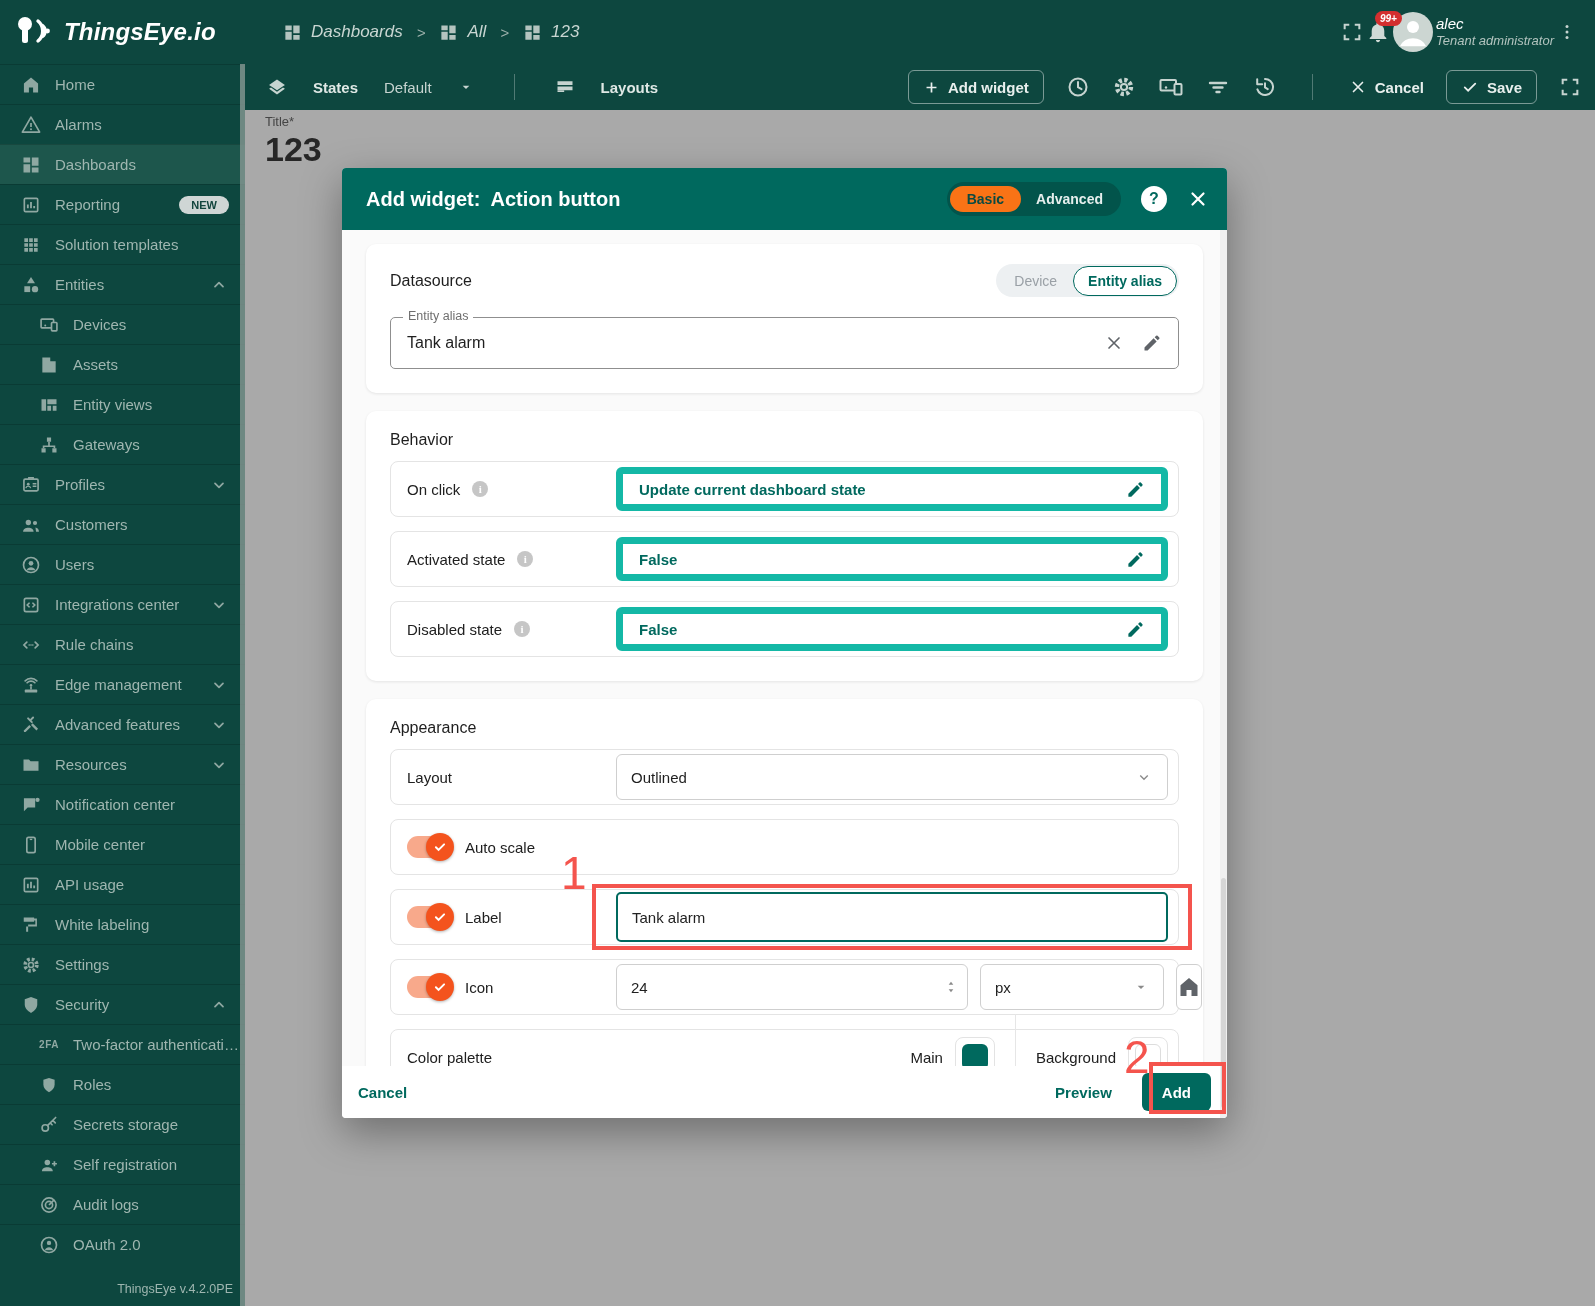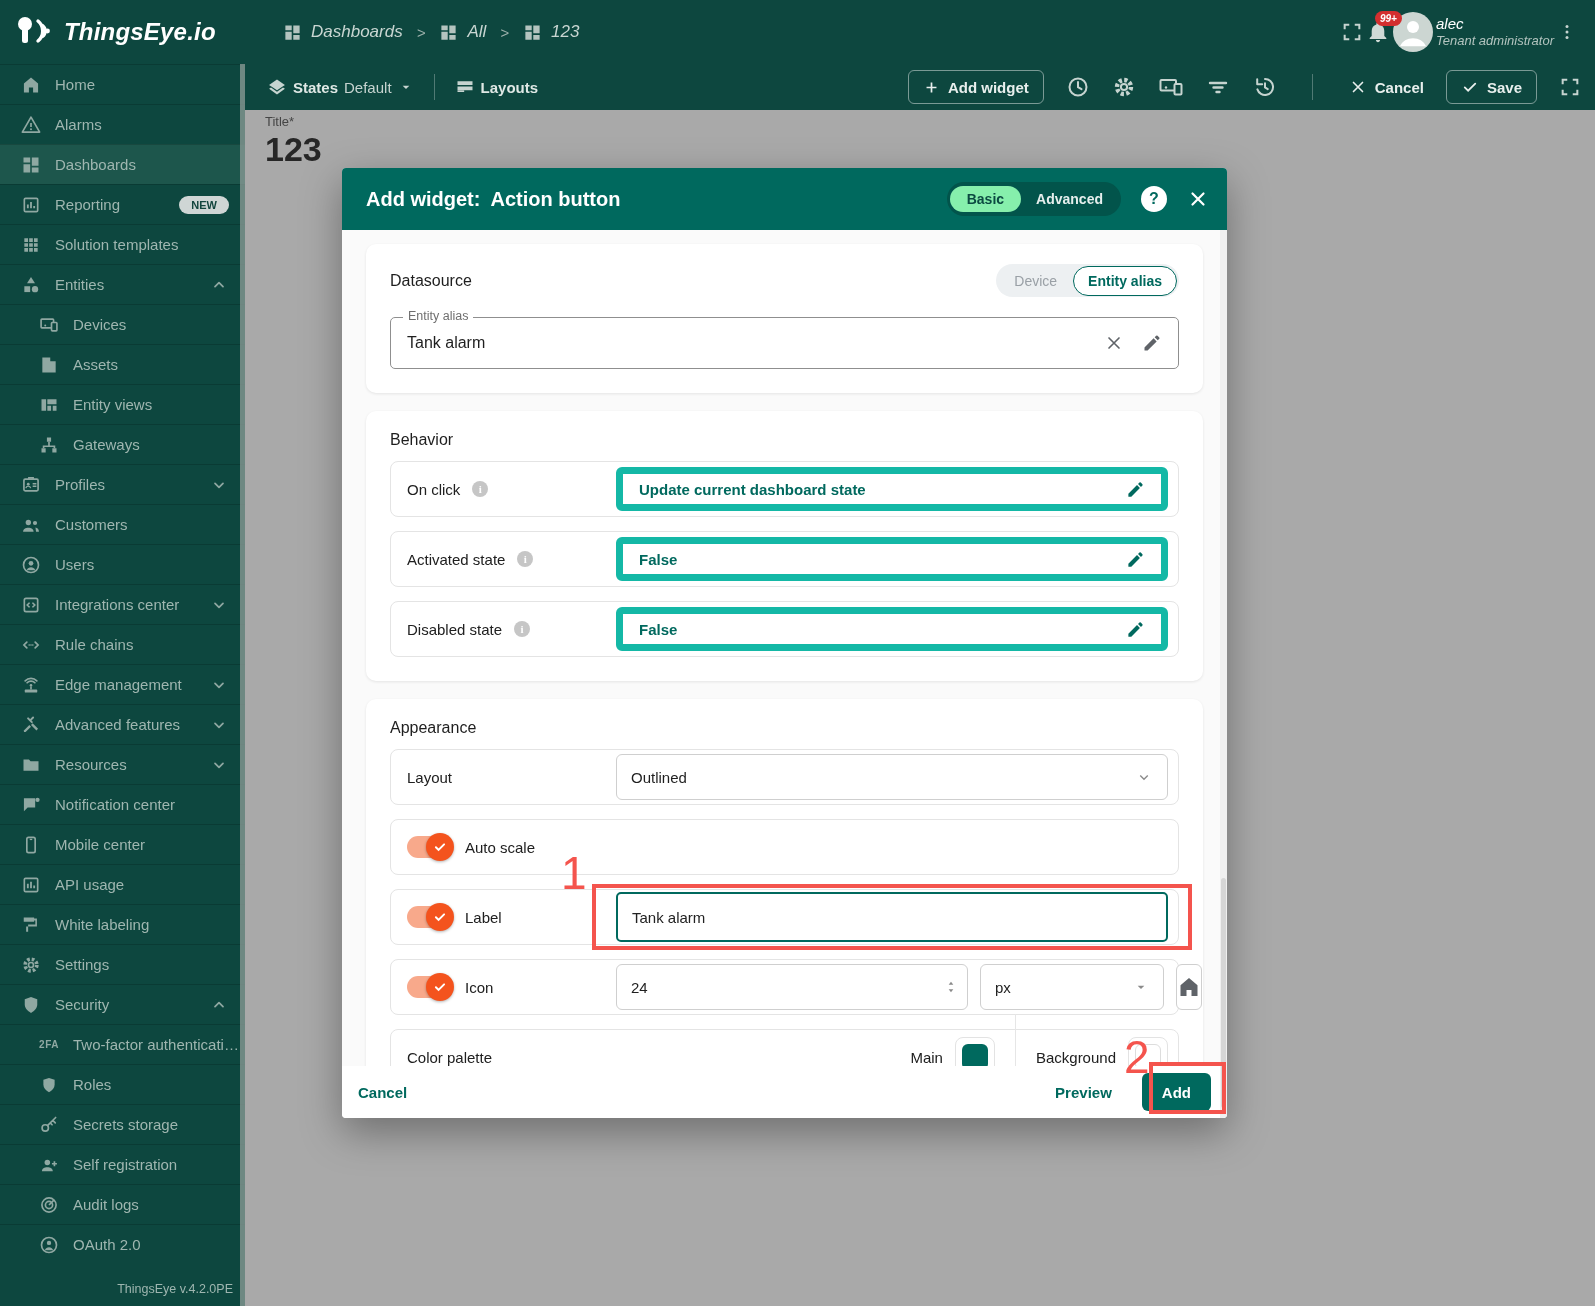--- a/index.html
+++ b/index.html
@@ -36,40 +36,40 @@
   .s-item.active{background:#1d564c;}
   .s-ic{width:22px;margin-right:13px;display:flex;justify-content:center;color:#8fa8a2;flex:none;}
   .s-lb{flex:1;white-space:nowrap;overflow:hidden;text-overflow:ellipsis;padding-right:6px;}
   .s-badge{background:#cfd6d5;color:#13463e;font-size:11px;font-weight:bold;border-radius:10px;padding:3px 12px;margin-right:16px;}
   .s-chev{margin-right:18px;color:#8fa8a2;}
   .twofa-txt{font-size:10px;font-weight:bold;letter-spacing:.5px;}
   .side-version{position:absolute;right:12px;bottom:10px;color:var(--side-txt);font-size:12.5px;}
 
   
   .toolbar{position:absolute;left:245px;top:64px;right:0;height:46px;background:var(--dark);display:flex;align-items:center;color:#c6d4d0;z-index:2;padding:0 14px 0 22px;}
-  .tb-left{display:flex;align-items:center;gap:6px;font-size:15px;justify-content:center;}
+  .tb-left{display:flex;align-items:center;gap:26px;font-size:15px;justify-content:center;}
   .tb-strong{font-weight:bold;color:#dfe8e5;}
   .tb-div{width:1px;height:26px;background:rgba(255,255,255,.28);margin:0 14px;}
   .tb-right{margin-left:auto;display:flex;align-items:center;gap:22px;}
   .tb-btn{display:flex;align-items:center;gap:8px;border:1px solid rgba(255,255,255,.45);border-radius:6px;height:34px;padding:0 14px;color:#e8efed;font-size:15px;font-weight:600;cursor:pointer;}
   .tb-ic{color:#c6d4d0;cursor:pointer;display:flex;}
   .tb-cancel{display:flex;align-items:center;gap:8px;font-size:15px;font-weight:600;color:#e8efed;cursor:pointer;}
 
   
   .canvas-title{position:absolute;left:265px;top:114px;z-index:1;}
   .canvas-title .t1{font-size:13px;color:#454545;}
   .canvas-title .t2{font-size:34px;font-weight:bold;color:#262626;margin-top:1px;}
 
   
   .modal{position:absolute;left:342px;top:168px;width:885px;height:950px;background:#fafafa;border-radius:4px;box-shadow:0 14px 40px rgba(0,0,0,.35);z-index:10;overflow:hidden;}
   .m-head{height:62px;background:var(--teal);display:flex;align-items:center;padding:0 18px 0 24px;}
   .m-title{color:#fff;font-size:20px;font-weight:bold;display:flex;gap:10px;}
   .m-head-right{margin-left:auto;display:flex;align-items:center;gap:20px;}
   .pill{background:#02544b;border-radius:17px;height:34px;display:flex;align-items:center;padding:3px;}
-  .pill .seg-on{background:#86efac;color:#0b4a41;font-size:14px;font-weight:600;border-radius:15px;padding:5px 17px;cursor:pointer;}
+  .pill .seg-on{background:#f97316;color:#0b4a41;font-size:14px;font-weight:600;border-radius:15px;padding:5px 17px;cursor:pointer;}
   .pill .seg-off{color:#e6efed;font-size:14px;font-weight:600;padding:0 15px;cursor:pointer;}
   .help-c{width:26px;height:26px;border-radius:50%;background:#fff;color:var(--teal);font-weight:bold;font-size:16px;display:flex;align-items:center;justify-content:center;cursor:pointer;}
   .m-close{color:#fff;cursor:pointer;display:flex;}
   .m-body{position:absolute;left:0;right:0;top:62px;bottom:0;padding:14px 24px;overflow:hidden;}
   .card{background:#fff;border-radius:10px;box-shadow:0 1px 3px rgba(0,0,0,.09);padding:20px 24px 24px;}
   .card + .card{margin-top:18px;}
   .card-head{display:flex;align-items:center;}
   .card-h{font-size:16px;color:#1e1e1e;font-weight:500;}
   .seg2{margin-left:auto;background:#edf0f2;border-radius:17px;height:33px;display:flex;align-items:center;padding:2px;}
   .seg2 .off{color:#9aa0a6;font-size:14px;font-weight:500;padding:0 16px;cursor:pointer;}

